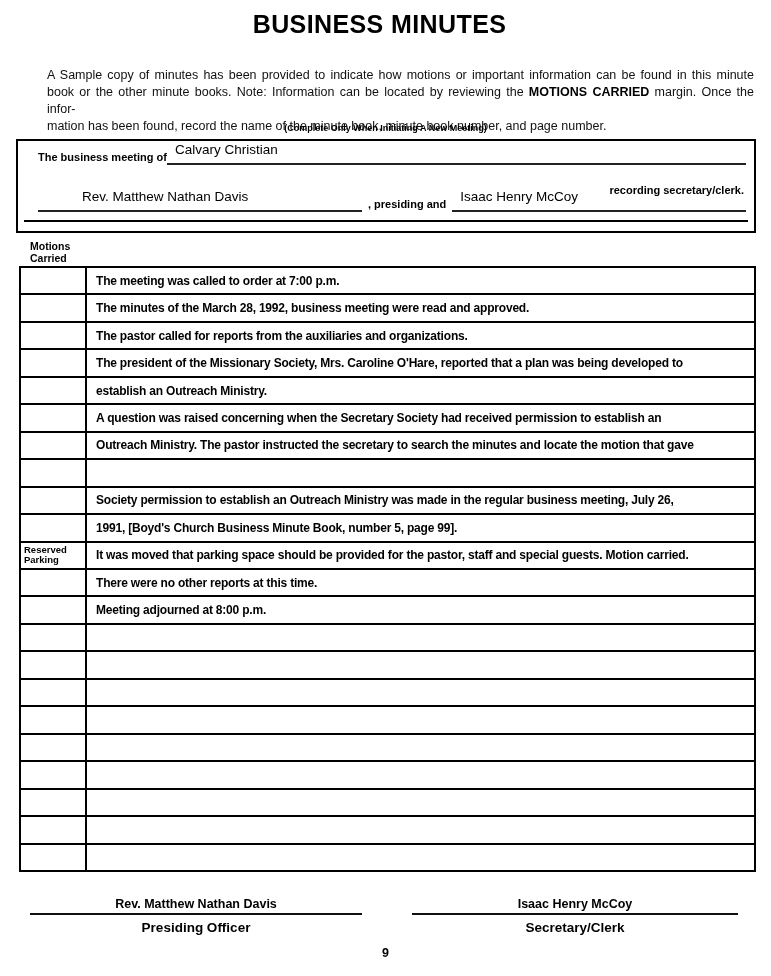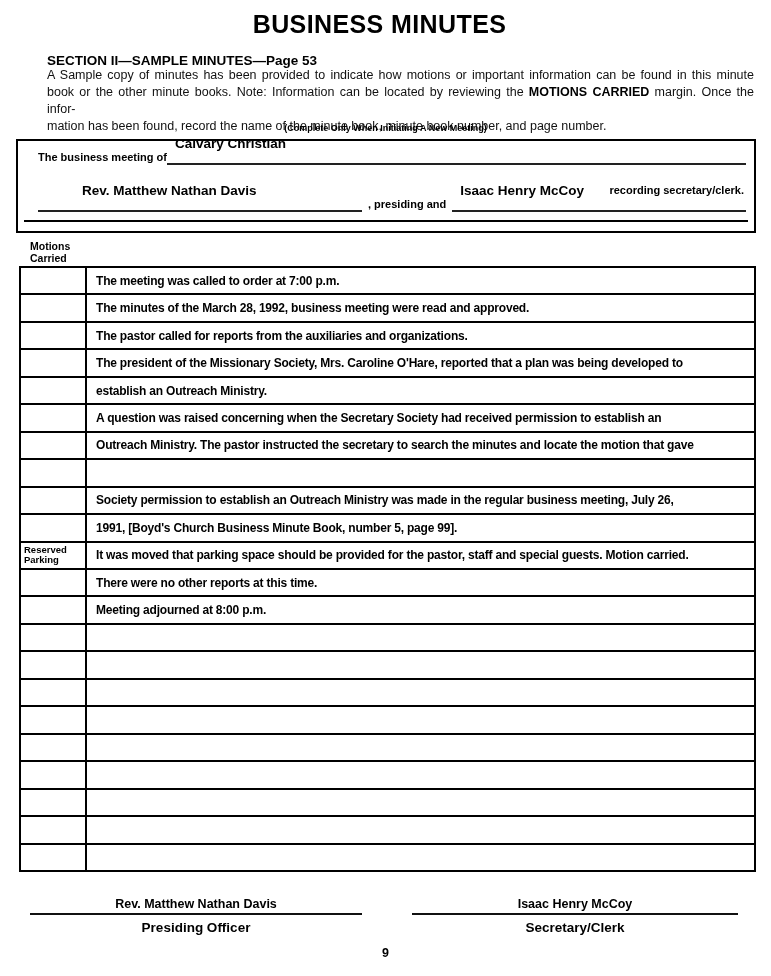--- a/index.html
+++ b/index.html
@@ -22,21 +22,21 @@
   .form-box{position:absolute;left:16px;top:139px;width:740px;height:94px;
             border:2px solid #000;box-sizing:border-box;}
   .fline{position:absolute;left:8px;right:8px;display:flex;align-items:flex-end;margin-left:12px;}
   .fa{top:6px;height:18px;}
   .fb{top:29px;height:18px;}
   .fc{top:53px;height:18px;}
   .fullrule{position:absolute;left:6px;right:6px;top:79px;border-top:2px solid #000;}
   .lbl{font-size:11px;font-weight:700;padding-bottom:2px;white-space:nowrap;}
   .fill{border-bottom:2px solid #222;display:flex;align-items:flex-end;box-sizing:border-box;}
   .grow{flex:1;min-width:0;}
-  .val{font-size:13.5px;font-weight:700;white-space:nowrap;padding-bottom:12px;}
+  .val{font-size:13.5px;font-weight:400;white-space:nowrap;padding-bottom:6px;}
   .pl8{padding-left:8px;}  .pl18{padding-left:18px;}  .pl44{padding-left:44px;}
   .mx{margin:0 6px;}
   .yr{width:70px;}
   .yr .val{margin:0 auto;}
   .seg1{width:324px;}
   .spread{justify-content:space-between;}
   .lblr{font-size:11px;font-weight:700;padding-bottom:14px;white-space:nowrap;padding-right:2px;}
 
   .margin-label{position:absolute;left:30px;top:240px;font-size:10.5px;font-weight:700;
                 line-height:12px;white-space:pre-line;}
@@ -61,21 +61,20 @@
   .pagenum{position:absolute;top:946px;left:0;right:0;text-align:center;
            font-size:12.5px;font-weight:700;}
 </style>
 </head>
 <body>
 
 <div class="page">
 
   <div class="title">BUSINESS MINUTES</div>
 
-  <div class="section-heading">SECTION II—SAMPLE MINUTES—Page 53</div>
 
   <div class="intro">
     <div class="j">A Sample copy of minutes has been provided to indicate how motions or important information can be found in this minute</div>
     <div class="j"><span>book or the other minute books. Note: Information can be located by reviewing the </span><span class="b">MOTIONS CARRIED</span><span> margin. Once the infor-</span></div>
     <div>mation has been found, record the name of the minute book, minute book number, and page number.</div>
   </div>
 
   <div class="note">(Complete Only When Initiating A New Meeting)</div>
 
   <div class="form-box">

